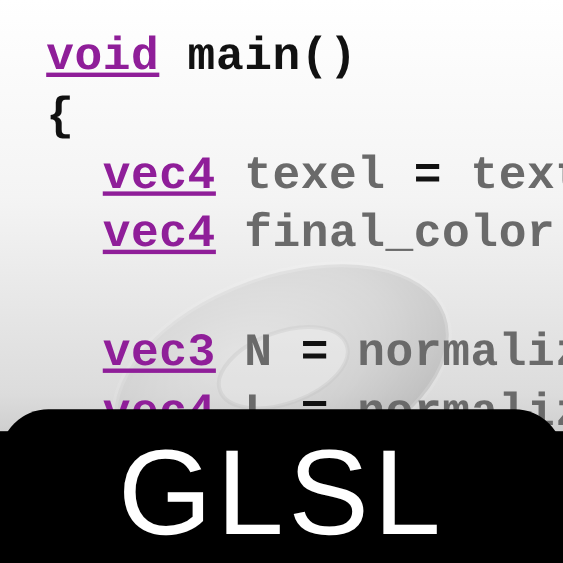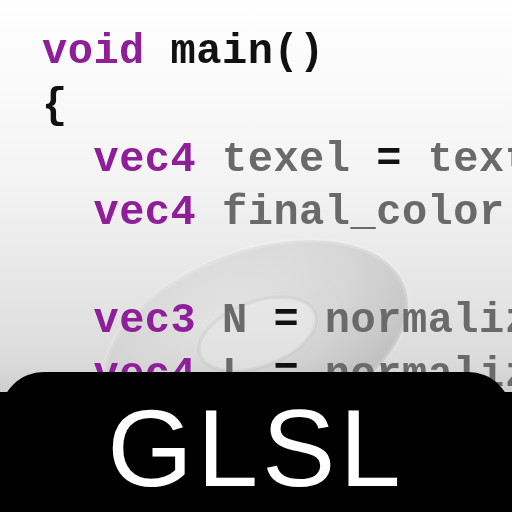--- a/index.html
+++ b/index.html
@@ -20,21 +20,21 @@
     position: absolute;
     top: 26px;
     left: 42px;
     font-size: 42px;
     line-height: 1.28;
     white-space: pre;
     font-weight: 600;
     letter-spacing: 0.5px;
     color: #222;
   }
-  .kw   { color: #8f1e99; }  
+  .kw   { color: #8f1e99; text-decoration: underline; }  
   .fn   { color: #111; }     
   .ident{ color: #6a6a6a; font-family: Liberation Mono, monospace; }  
   .op   { color: #111; }
   .brace{ color: #111; }
 
   
   .watermark {
     position: absolute;
     left: 50%;
     top: 175px;

